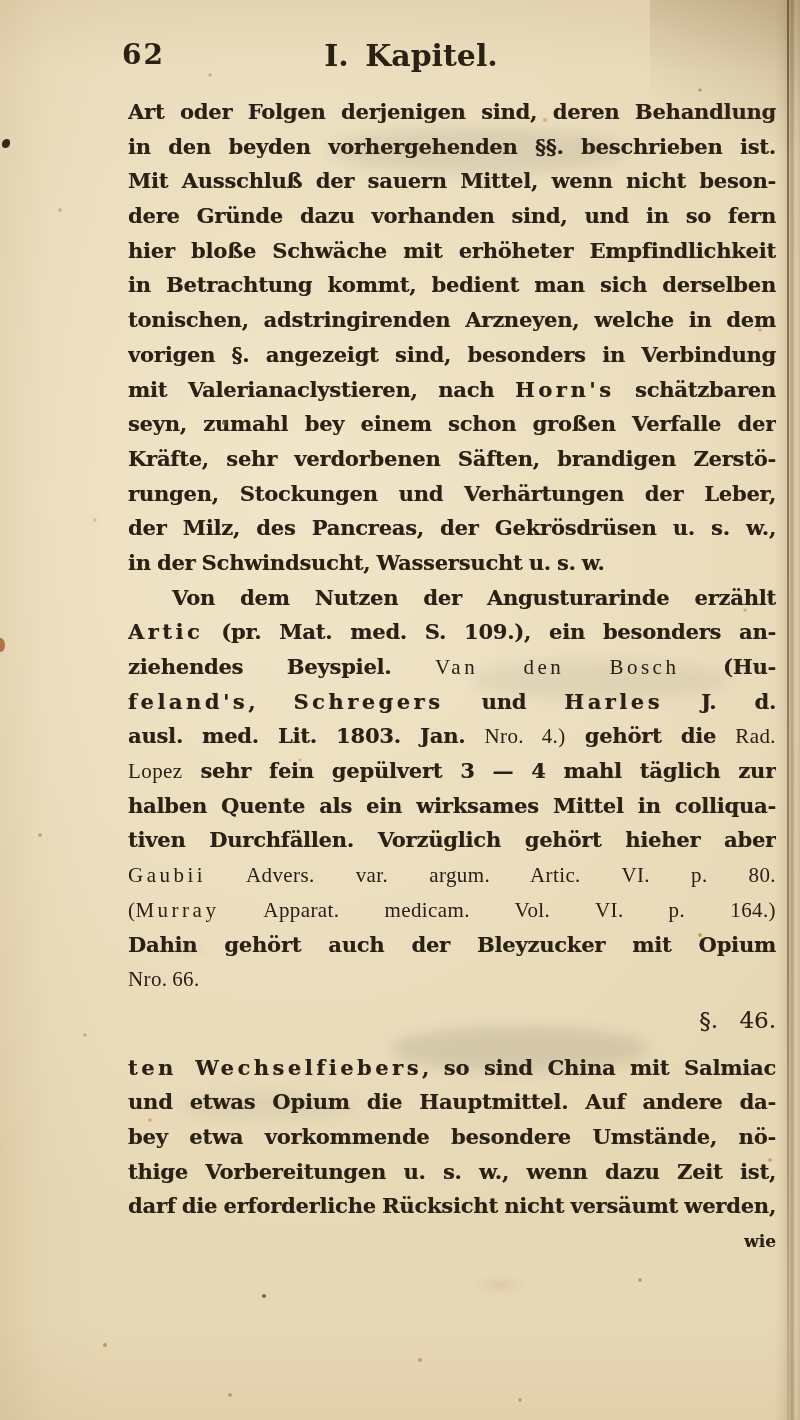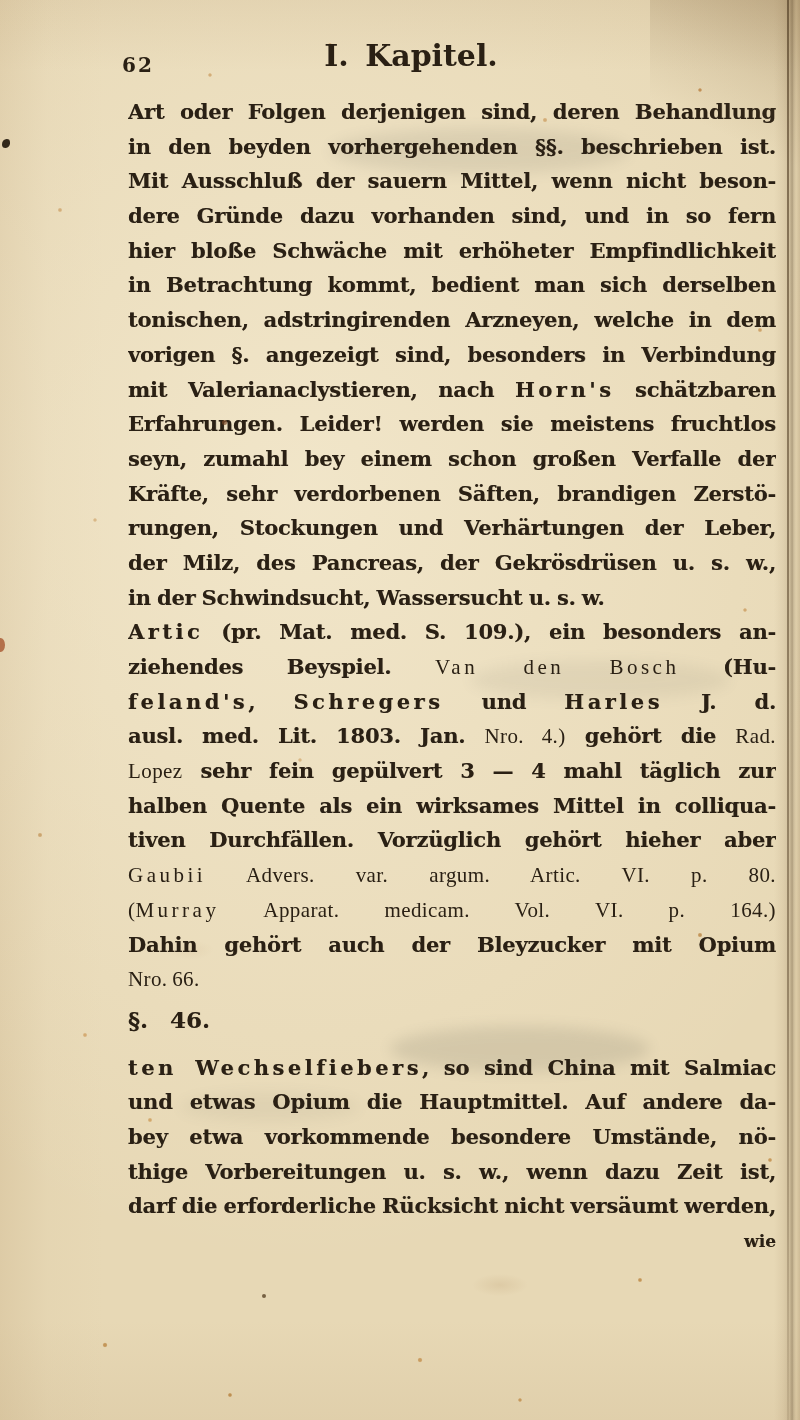--- a/index.html
+++ b/index.html
@@ -32,41 +32,41 @@
       radial-gradient(circle at 420px 1360px,#cb9d60 0 1.4px, rgba(0,0,0,0) 2.6px),
       radial-gradient(circle at 230px 1395px,#bf8f4f 0 1.2px, rgba(0,0,0,0) 2.3px),
       radial-gradient(circle at 520px 1400px,#c89a5c 0 1.1px, rgba(0,0,0,0) 2.2px),
       radial-gradient(circle at 300px 760px, #c9995a 0 1.1px, rgba(0,0,0,0) 2.2px),
       radial-gradient(circle at 85px 1035px, #d0a265 0 1.2px, rgba(0,0,0,0) 2.4px),
       radial-gradient(ellipse 40px 16px at 500px 1285px, rgba(160,120,70,0.14), rgba(0,0,0,0) 70%),
       radial-gradient(ellipse 34px 14px at 190px 950px,  rgba(160,120,70,0.10), rgba(0,0,0,0) 70%);
   }
   
   .header{position:absolute;top:38px;left:128px;width:648px;height:32px;font-weight:700;}
-  .pagenum{position:absolute;left:-6px;top:0;font-size:20px;letter-spacing:2px;margin-top:15px;}
+  .pagenum{position:absolute;left:-6px;top:0;font-size:28px;letter-spacing:2px;}
   .runtitle{position:absolute;left:0;right:82px;top:0;text-align:center;font-size:30px;word-spacing:6px;}
   .textcol{position:absolute;top:95px;left:128px;width:648px;}
   .para{margin:0;}
   .line{
     height:34.7px;line-height:34.7px;
     font-size:21px;font-weight:700;
     letter-spacing:-0.2px;word-spacing:-1px;
     text-align:justify;text-align-last:justify;
     overflow:hidden;white-space:nowrap;
     text-shadow:0.3px 0.3px 0.6px rgba(42,32,20,0.45);
   }
   .line.last{text-align-last:left;}
   .line.indent{padding-left:44px;}
   .seg-fr{}
   .seg-sp{letter-spacing:3.5px;}
   .seg-an{font-family:"Liberation Serif", serif;font-weight:400;letter-spacing:0.4px;text-shadow:none;}
   .seg-ansp{font-family:"Liberation Serif", serif;font-weight:400;letter-spacing:3.5px;text-shadow:none;}
   .sectionhead{
     margin-top:6px;margin-bottom:13px;height:34.7px;line-height:34.7px;
-    text-align:left;font-size:23px;font-weight:700;word-spacing:14px;
+    text-align:right;font-size:23px;font-weight:400;word-spacing:14px;
     text-shadow:0.3px 0.3px 0.6px rgba(42,32,20,0.45);
   }
   .catchword-row{height:34.7px;line-height:34.7px;text-align:right;font-size:17px;font-weight:700;
     text-shadow:0.3px 0.3px 0.6px rgba(42,32,20,0.45);}
   
   .ghost{position:absolute;background:#4b4b40;border-radius:50%;filter:blur(7px);}
   .g1{left:330px;top:128px;width:300px;height:46px;opacity:0.10;}
   .g2{left:470px;top:660px;width:260px;height:40px;opacity:0.07;}
   .g3{left:390px;top:1026px;width:260px;height:46px;opacity:0.13;}
   .g4{left:180px;top:1092px;width:180px;height:30px;opacity:0.06;}
@@ -103,28 +103,28 @@
     <div class="para">
         <div class="line"><span class="seg-fr">Art oder Folgen derjenigen sind, deren Behandlung</span></div>
         <div class="line"><span class="seg-fr">in den beyden vorhergehenden §§. beschrieben ist.</span></div>
         <div class="line"><span class="seg-fr">Mit Ausschluß der sauern Mittel, wenn nicht beson-</span></div>
         <div class="line"><span class="seg-fr">dere Gründe dazu vorhanden sind, und in so fern</span></div>
         <div class="line"><span class="seg-fr">hier bloße Schwäche mit erhöheter Empfindlichkeit</span></div>
         <div class="line"><span class="seg-fr">in Betrachtung kommt, bedient man sich derselben</span></div>
         <div class="line"><span class="seg-fr">tonischen, adstringirenden Arzneyen, welche in dem</span></div>
         <div class="line"><span class="seg-fr">vorigen §. angezeigt sind, besonders in Verbindung</span></div>
         <div class="line"><span class="seg-fr">mit Valerianaclystieren, nach </span><span class="seg-sp">Horn's</span><span class="seg-fr"> schätzbaren</span></div>
-        <div class="line"><span class="seg-fr">Erfahrungen. Leider! werden sie meistens fruchtlos</span></div>
         <div class="line"><span class="seg-fr">seyn, zumahl bey einem schon großen Verfalle der</span></div>
         <div class="line"><span class="seg-fr">Kräfte, sehr verdorbenen Säften, brandigen Zerstö-</span></div>
         <div class="line"><span class="seg-fr">rungen, Stockungen und Verhärtungen der Leber,</span></div>
         <div class="line"><span class="seg-fr">der Milz, des Pancreas, der Gekrösdrüsen u. s. w.,</span></div>
         <div class="line last"><span class="seg-fr">in der Schwindsucht, Wassersucht u. s. w.</span></div>
       </div>
     <div class="para">
+        <div class="line indent"><span class="seg-fr">Von dem Nutzen der Angusturarinde erzählt</span></div>
         <div class="line"><span class="seg-sp">Artic</span><span class="seg-fr"> (pr. Mat. med. S. 109.), ein besonders an-</span></div>
         <div class="line"><span class="seg-fr">ziehendes Beyspiel. </span><span class="seg-ansp">Van den Bosch</span><span class="seg-fr"> (Hu-</span></div>
         <div class="line"><span class="seg-sp">feland's</span><span class="seg-fr">, </span><span class="seg-sp">Schregers</span><span class="seg-fr"> und </span><span class="seg-sp">Harles</span><span class="seg-fr"> J. d.</span></div>
         <div class="line"><span class="seg-fr">ausl. med. Lit. 1803. Jan. </span><span class="seg-an">Nro. 4.)</span><span class="seg-fr"> gehört die </span><span class="seg-an">Rad.</span></div>
         <div class="line"><span class="seg-an">Lopez</span><span class="seg-fr"> sehr fein gepülvert 3 — 4 mahl täglich zur</span></div>
         <div class="line"><span class="seg-fr">halben Quente als ein wirksames Mittel in colliqua-</span></div>
         <div class="line"><span class="seg-fr">tiven Durchfällen. Vorzüglich gehört hieher aber</span></div>
         <div class="line"><span class="seg-ansp">Gaubii</span><span class="seg-an"> Advers. var. argum. Artic. VI. p. 80.</span></div>
         <div class="line"><span class="seg-an">(</span><span class="seg-ansp">Murray</span><span class="seg-an"> Apparat. medicam. Vol. VI. p. 164.)</span></div>
         <div class="line"><span class="seg-fr">Dahin gehört auch der Bleyzucker mit Opium</span></div>

